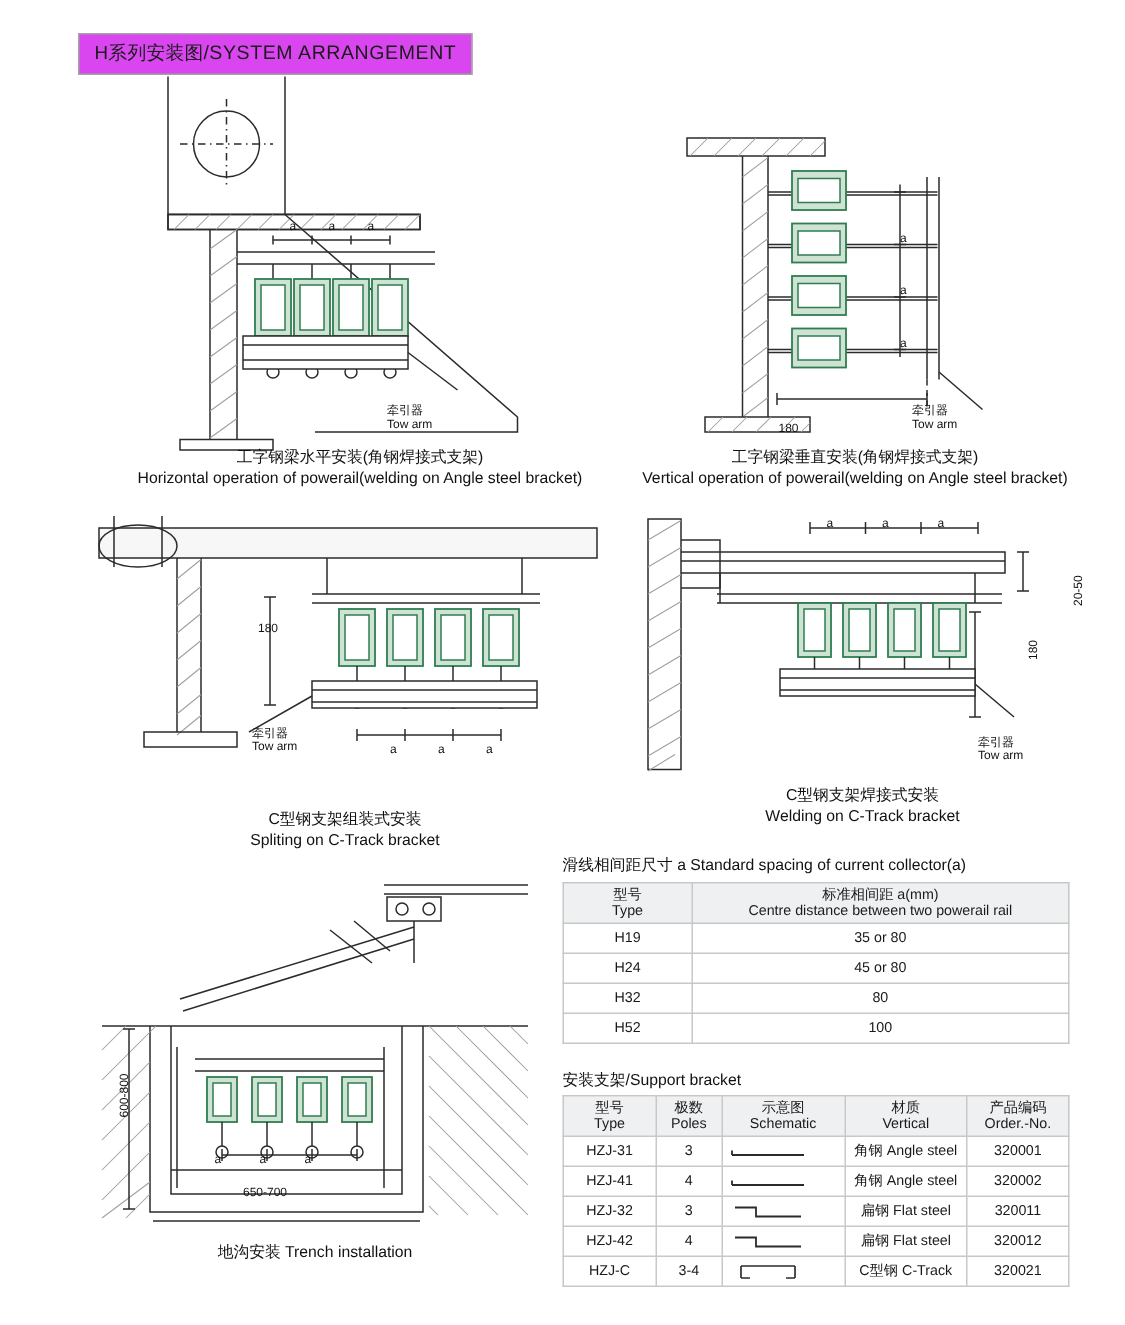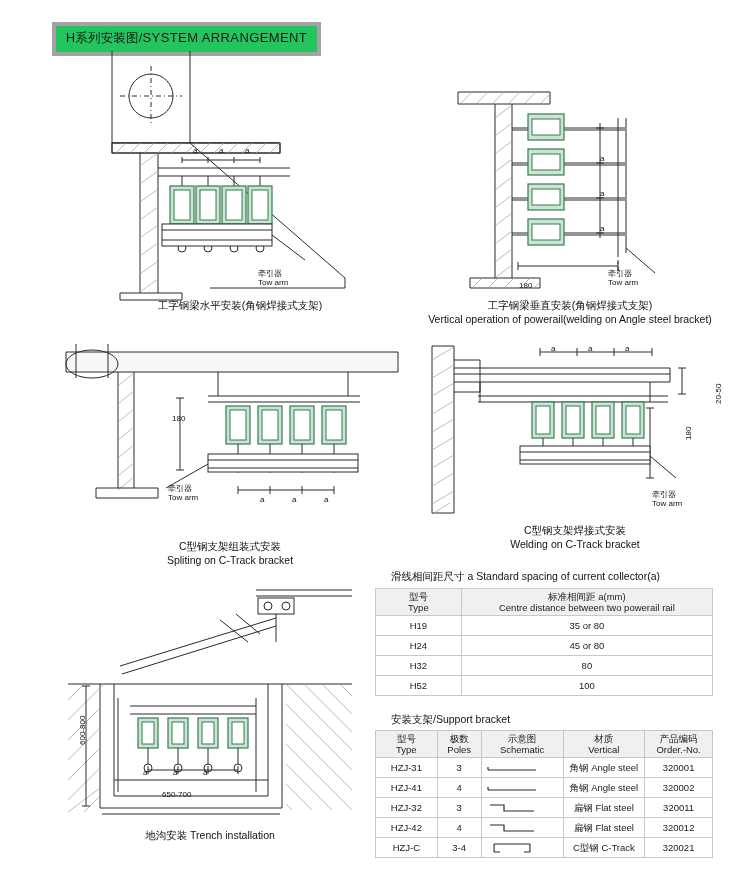--- a/index.html
+++ b/index.html
@@ -9,40 +9,40 @@
     font-family:"Liberation Sans", sans-serif;
     color:#1a1a1a;
     position:relative;
     overflow:hidden;
   }
   .page{position:relative;width:750px;height:883px;}
 
   
   .title-box{
     position:absolute;left:52px;top:22px;
-    border:4px solid #a3a3a3;
+    border:1px solid #a3a3a3;
     padding:4px 10px 5px 10px;
     font-size:13px;
     letter-spacing:.2px;
-    background:#22c55e;
+    background:#d946ef;
   }
   .title-box .cn{font-size:12.5px;}
   .title-box .en{font-size:13px;letter-spacing:.4px;}
 
   
   .cap{position:absolute;text-align:center;font-size:10.5px;line-height:14px;color:#111;}
   .cap .cn{font-size:10.5px;}
   .cap .en{font-size:10.5px;}
 
   
   .fig{position:absolute;}
   svg{display:block;overflow:visible;}
 
   
-  .tbl-title{position:absolute;font-size:10.5px;color:#111;margin-left:16px;}
+  .tbl-title{position:absolute;font-size:10.5px;color:#111;}
   table{border-collapse:collapse;font-size:10px;}
   .tbl{position:absolute;}
   .tbl table{width:100%;}
   .tbl th,.tbl td{
     border:1px solid #c8c8c8;
     text-align:center;
     padding:2px 2px;
     font-weight:normal;
     color:#1a1a1a;
     line-height:12px;
@@ -125,20 +125,21 @@
 
       <g stroke="#2b2b2b" fill="none" stroke-width="1">
         <rect x="72" y="176" width="110" height="22" fill="#fff"></rect>
         <path d="M72 182 L182 182 M72 192 L182 192"></path>
         <path d="M182 187 L215 212"></path>
       </g>
     </svg>
   </div>
   <div class="cap" style="left:90px;top:298px;width:300px;">
     <div class="cn">工字钢梁水平安装(角钢焊接式支架)</div>
+    <div class="en">Horizontal operation of powerail(welding on Angle steel bracket)</div>
   </div>
   <div class="lbl" style="left:258px;top:268px;"><span>牵引器</span></div>
   <div class="lbl" style="left:258px;top:278px;"><span>Tow arm</span></div>
   <div class="lbl" style="left:193px;top:146px;"><span>a</span></div>
   <div class="lbl" style="left:219px;top:146px;"><span>a</span></div>
   <div class="lbl" style="left:245px;top:146px;"><span>a</span></div>
 
   <div class="fig" style="left:440px;top:88px;">
     <svg width="270" height="205" viewBox="0 0 270 205">
       <g stroke="#2b2b2b" fill="none" stroke-width="1">

